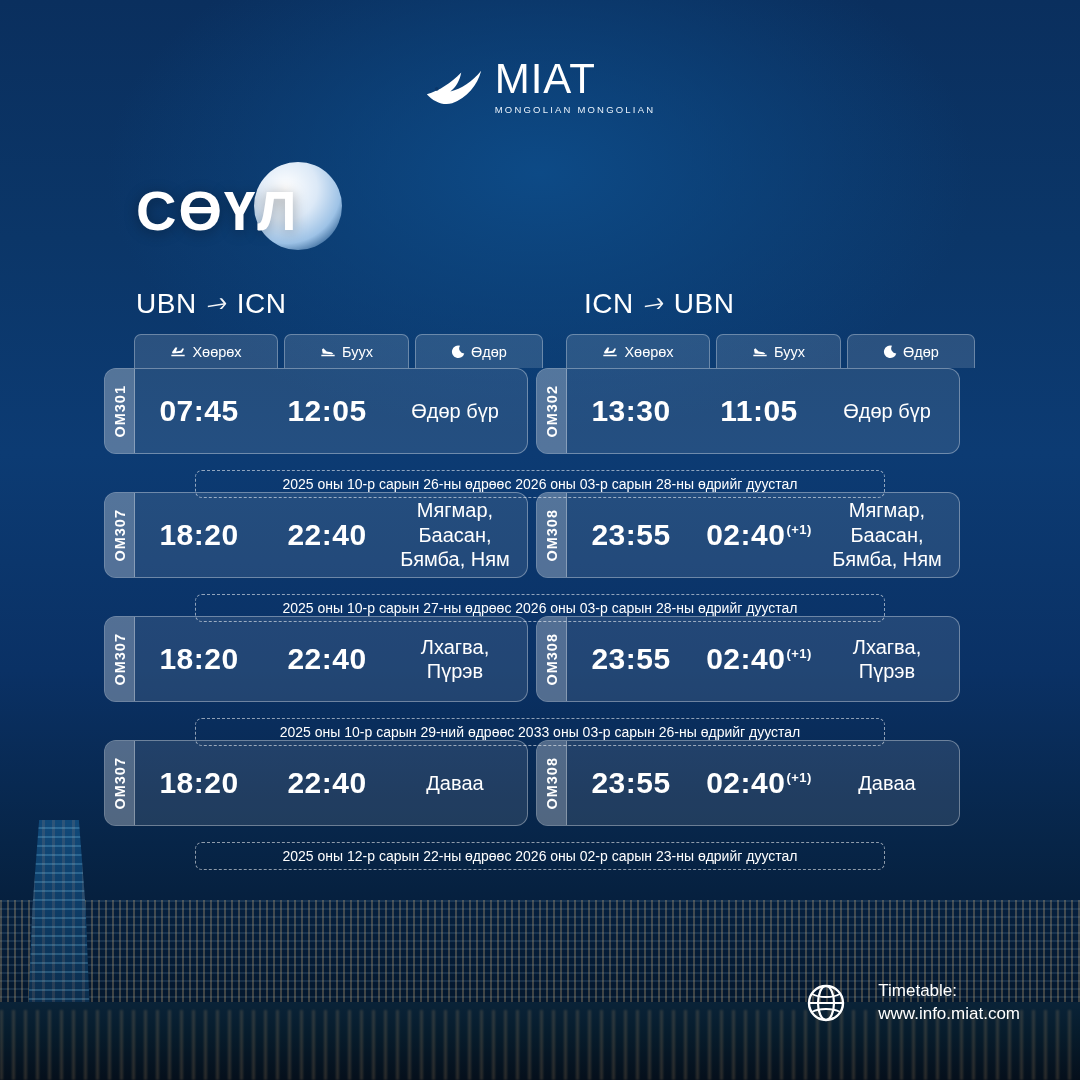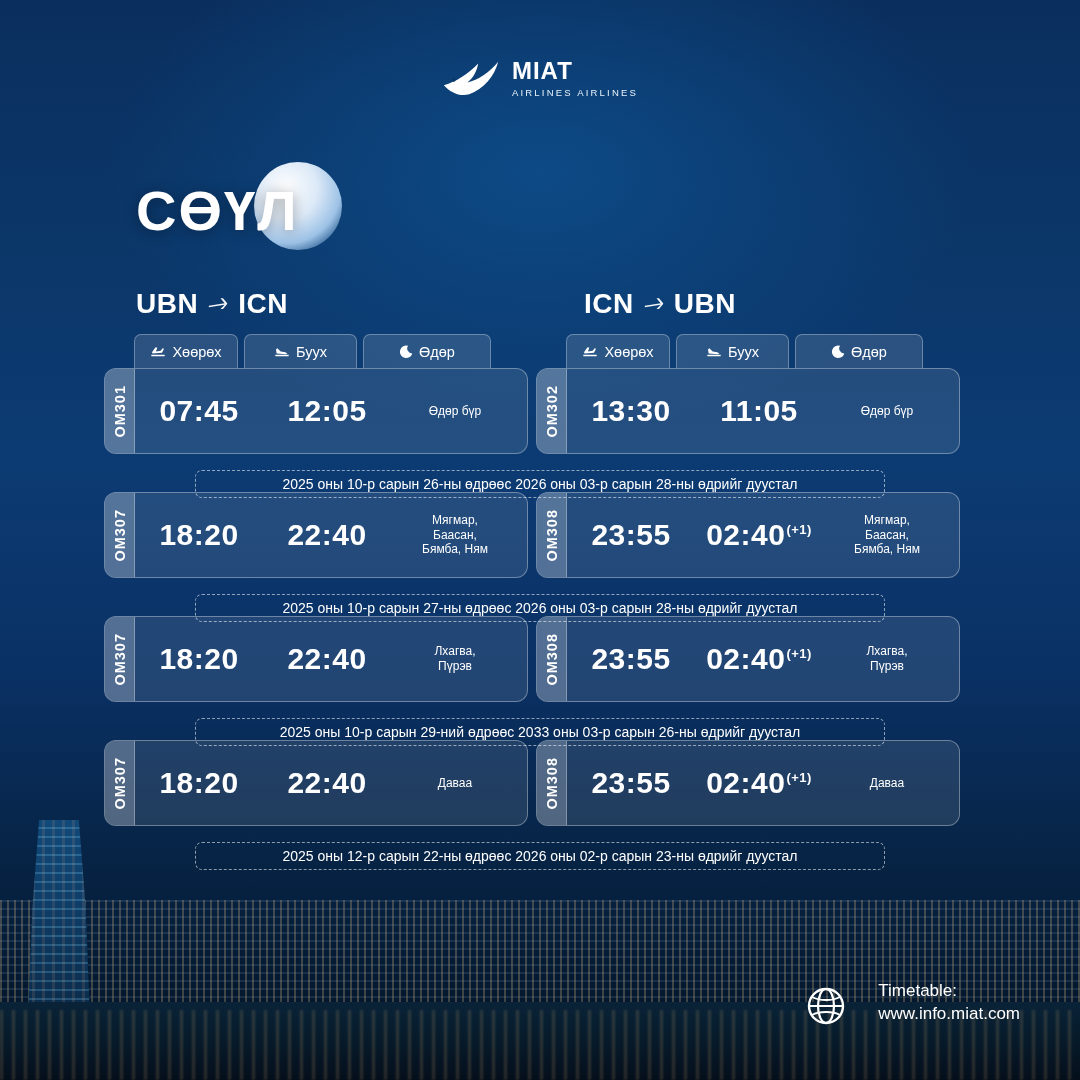--- a/index.html
+++ b/index.html
@@ -60,21 +60,21 @@
   }
 
   
   .logo-wrap {
     position: absolute; top: 58px; left: 0; right: 0;
     display: flex; align-items: center; justify-content: center; gap: 12px;
   }
   .logo-bird { width: 58px; height: 40px; }
   .logo-text { color: #fff; }
   .logo-main {
-    font-size: 24px; font-weight: 700; letter-spacing: 1px; line-height: 1;
+    font-size: 42px; font-weight: 400; letter-spacing: 1px; line-height: 1;
     font-family: "Liberation Sans", sans-serif;
   }
   .logo-sub {
     font-size: 9.5px; letter-spacing: 2.2px; margin-top: 4px; color:#e9f2fb;
   }
 
   
   .dest {
     position: absolute; top: 178px; left: 136px;
     display: flex; align-items: center;
@@ -88,21 +88,21 @@
   .dest-text {
     position: relative; z-index: 2;
     color: #fff; font-size: 56px; font-weight: 700; letter-spacing: 2px;
     text-shadow: 0 2px 14px rgba(0,0,0,.35);
   }
 
   
   .routes { position: absolute; top: 288px; left: 0; right: 0; }
   .route-heads { position: relative; height: 46px; }
   .route-head {
-    position: absolute; color:#fff; font-size: 28px; font-weight: 700; letter-spacing: .5px;
+    position: absolute; color:#fff; font-size: 28px; font-weight: 400; letter-spacing: .5px;
     display:flex; align-items:center; gap:10px;
   }
   .route-head.left { left: 136px; }
   .route-head.right { left: 584px; }
   .plane-sm { width: 20px; height: 16px; opacity:.95; }
 
   .cols { position: relative; }
   .col { position: absolute; top: 0; width: 424px; }
   .col.left { left: 104px; }
   .col.right { left: 536px; }
@@ -110,22 +110,22 @@
   .hdr-row { display: flex; gap: 6px; margin-left: 30px; }
   .hdr-cell {
     flex: 0 0 auto;
     height: 34px; border-radius: 7px 7px 0 0;
     background: rgba(255,255,255,.13);
     border: 1px solid rgba(255,255,255,.30);
     border-bottom: none;
     color: #fff; font-size: 14.5px;
     display: flex; align-items: center; justify-content: center; gap: 6px;
   }
-  .hdr-cell.c1 { width: 104px; }
-  .hdr-cell.c2 { width: 113px; }
+  .hdr-cell.c1 { width: 144px; }
+  .hdr-cell.c2 { width: 125px; }
   .hdr-cell.c3 { width: 128px; }
 
   .flight-card {
     position: relative;
     height: 86px;
     border-radius: 12px;
     background: rgba(255,255,255,.10);
     border: 1px solid rgba(255,255,255,.34);
     display: flex; align-items: center;
     overflow: hidden;
@@ -139,36 +139,36 @@
   .flight-no span {
     writing-mode: vertical-rl; transform: rotate(180deg);
     color: #fff; font-size: 14.5px; font-weight: 700; letter-spacing: 1px;
   }
   .cell {
     width: 128px; text-align: center; color: #fff;
     display:flex; align-items:center; justify-content:center;
   }
   .time { font-size: 30px; font-weight: 700; letter-spacing: .5px; }
   .time sup { font-size: 13px; font-weight: 700; vertical-align: super; margin-left: 1px; }
-  .days { font-size: 12px; line-height: 1.22; }
+  .days { font-size: 20px; line-height: 1.22; }
 
   .note {
     margin: 0 auto; margin-top: 8px;
     width: 690px; height: 28px;
     border: 1px dashed rgba(255,255,255,.55);
     border-radius: 7px;
     color: #fff; font-size: 14px;
     display: flex; align-items: center; justify-content: center;
   }
   .group { position: relative; }
 
   
   .footer {
     position: absolute; right: 60px; bottom: 54px;
-    display: flex; align-items: flex-end; gap: 32px; color: #fff;
+    display: flex; align-items: center; gap: 32px; color: #fff;
   }
   .globe { width: 40px; height: 40px; }
   .foot-text { font-size: 17px; line-height: 1.35; }
 </style>
 </head>
 <body>
 
 <div id="poster">
 
   <div class="city">
@@ -191,21 +191,21 @@
     </div>
   </div>
 
   <div class="logo-wrap">
     <svg class="logo-bird" viewBox="0 0 64 44">
       <path d="M2 30 C 16 26, 28 18, 40 6 C 38 16, 34 22, 28 27 C 40 24, 52 16, 62 4 C 58 20, 46 34, 30 40 C 20 43, 9 38, 2 30 Z" fill="#ffffff"></path>
       <circle cx="13" cy="24" r="2.1" fill="#0b3668"></circle>
     </svg>
     <div class="logo-text">
       <div class="logo-main">MIAT</div>
-      <div class="logo-sub">AIRLINES AIRLINES</div>
+      <div class="logo-sub">MONGOLIAN MONGOLIAN</div>
     </div>
   </div>
 
   <div class="dest">
     <div class="moon"></div>
     <div class="dest-text">СӨҮЛ</div>
   </div>
 
   <div class="routes">
 

